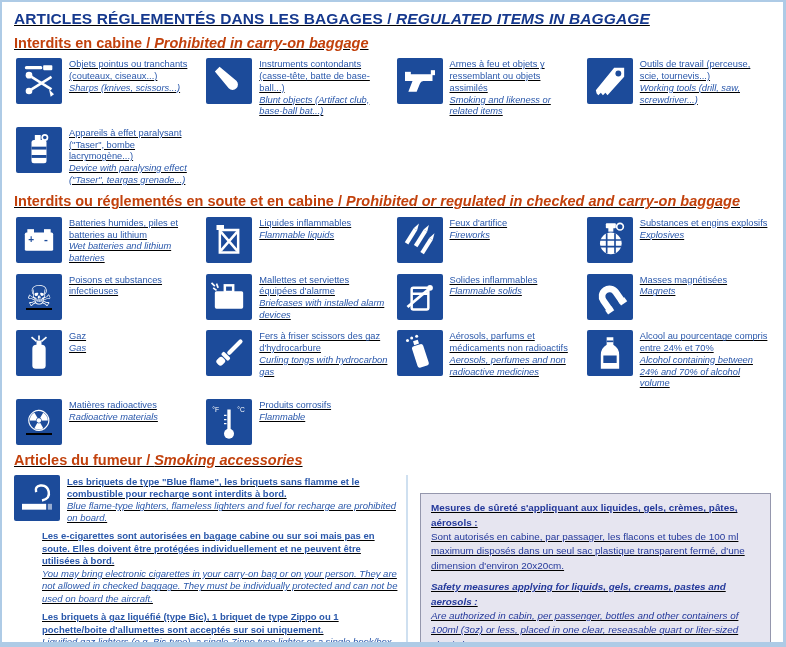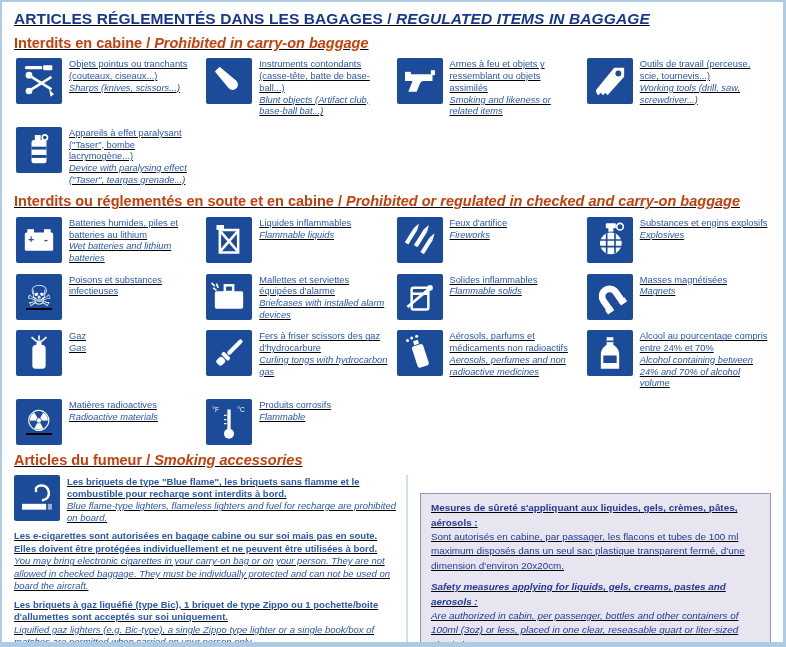--- a/index.html
+++ b/index.html
@@ -21,21 +21,21 @@
   }
   .tile svg{display:block;}
   .glyph{font-size:29px;line-height:1;color:#fff;font-family:"DejaVu Sans",sans-serif;}
   .txt{font-size:9.3px;line-height:1.26;color:#2a58ab;padding-top:1px;}
   .en{font-style:italic;}
   .bottom{display:flex;margin-top:2px;}
   .bottom-left{width:384px;padding-right:8px;}
   .bottom-right{flex:1;border-left:2px solid #cfe0f0;padding-left:12px;}
   .smoke-item .txt{font-size:9.5px;}
   .smoke-item .fr{font-weight:bold;}
-  .para{margin-top:6px;font-size:9.5px;color:#2a58ab;line-height:1.32;}
+  .para{margin-top:6px;font-size:9.5px;color:#2a58ab;line-height:1.32;margin-left:28px;}
   .para .fr{font-weight:bold;}
   .lbox{
     background:#e6e5f0;border:1px solid #9597ad;padding:7px 10px 8px 10px;
     font-size:9.9px;color:#23389b;line-height:1.45;margin-top:18px;
   }
   .lbox .t-fr{font-weight:bold;}
   .lbox .t-en{font-weight:bold;font-style:italic;margin-top:7px;}
   .lbox .b-en{font-style:italic;}
 </style>
 </head>

